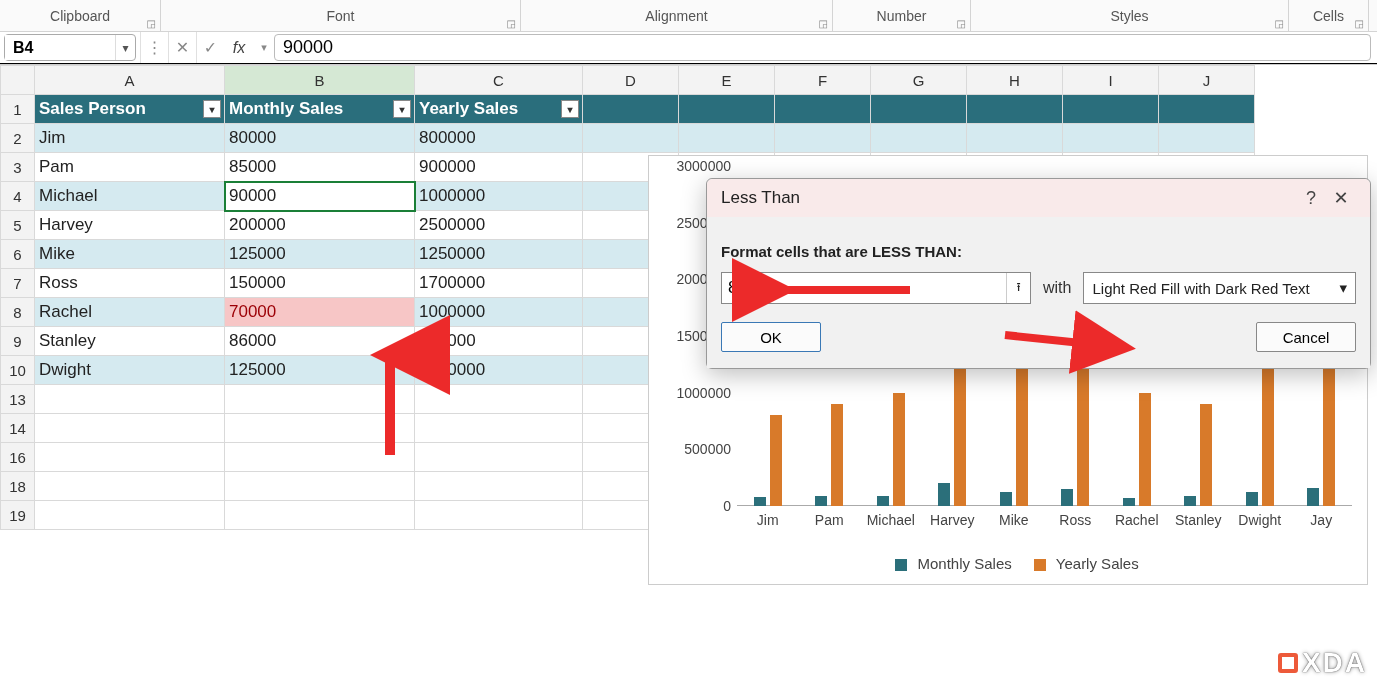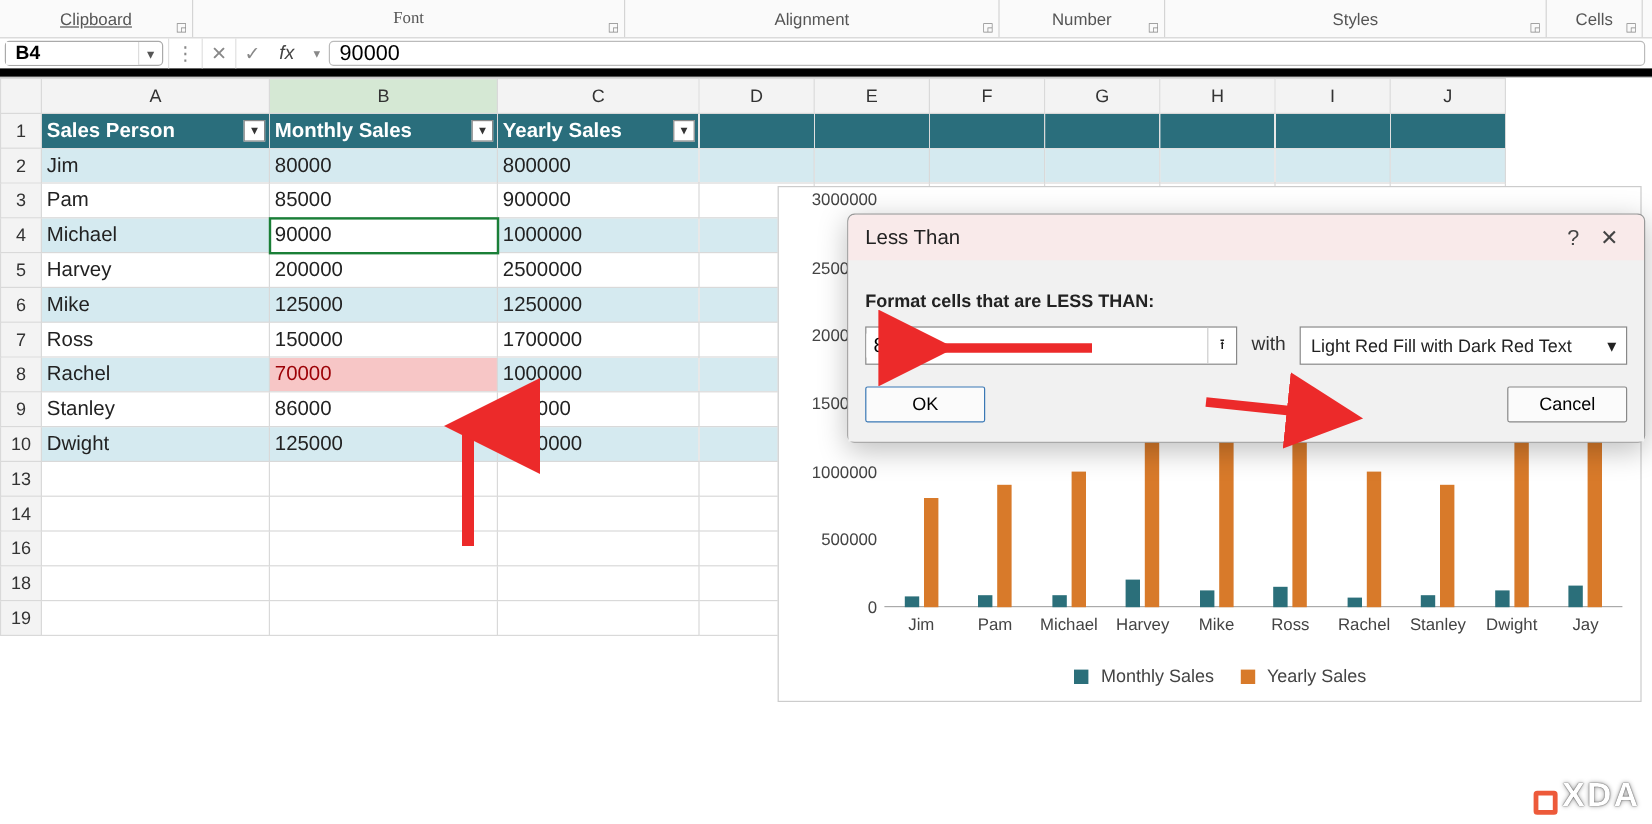--- a/index.html
+++ b/index.html
@@ -35,21 +35,21 @@
     right: 4px;
     bottom: 2px;
     font-size: 10px;
     color: #888;
   }
   
   .formula-bar {
     display: flex;
     align-items: stretch;
     height: 32px;
-    border-bottom: 7px solid #000000;
+    border-bottom: 1px solid #000000;
   }
   .name-box-wrap {
     display: flex;
     align-items: stretch;
     border: 1px solid #aaa;
     border-radius: 4px;
     margin: 2px 4px;
   }
   .name-box {
     width: 110px;
@@ -250,33 +250,33 @@
   }
   .arrow svg { overflow: visible; }
 
   
   .wm {
     position:absolute; right:10px; bottom:8px;
     font-family: Arial, sans-serif; font-weight:700;
     font-size:28px; letter-spacing:2px;
     color:#fff;
     text-shadow: 0 0 4px rgba(0,0,0,0.4), 0 0 1px #000;
-    display:flex; align-items:flex-end; gap:4px;
+    display:flex; align-items:center; gap:4px;
   }
   .wm .sq { width:20px; height:20px; border:4px solid #ed5a3a; display:inline-block; border-radius:3px;}
 </style>
 </head>
 <body>
 
 <div class="ribbon" id="ribbon">
-    <div class="ribbon-group" style="width: 161px; text-decoration: underline;">
+    <div class="ribbon-group" style="width: 161px;">
       <span>Clipboard</span>
       <span class="launcher">◲</span>
     </div>
-    <div class="ribbon-group" style="width: 360px; font-family: Liberation Serif, serif;">
+    <div class="ribbon-group" style="width: 360px;">
       <span>Font</span>
       <span class="launcher">◲</span>
     </div>
     <div class="ribbon-group" style="width: 312px;">
       <span>Alignment</span>
       <span class="launcher">◲</span>
     </div>
     <div class="ribbon-group" style="width: 138px;">
       <span>Number</span>
       <span class="launcher">◲</span>

